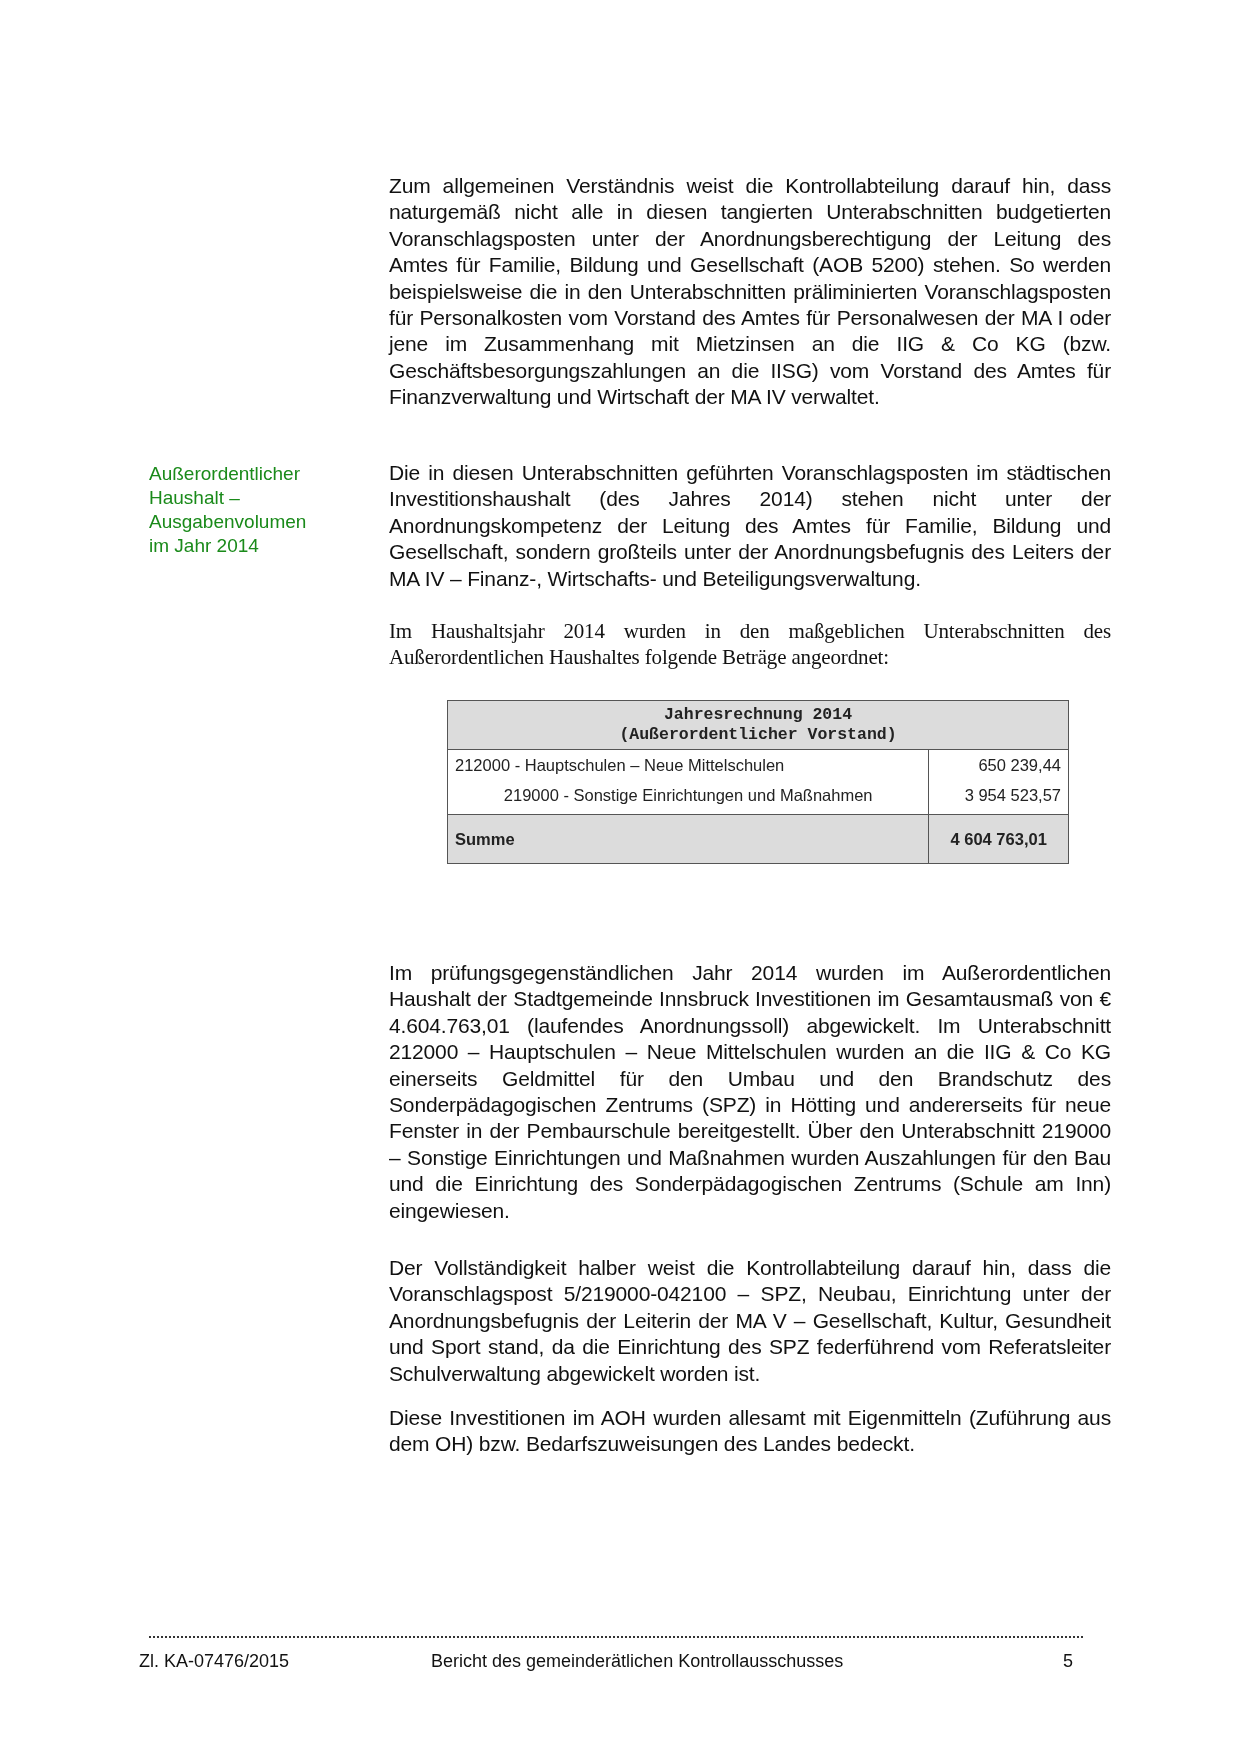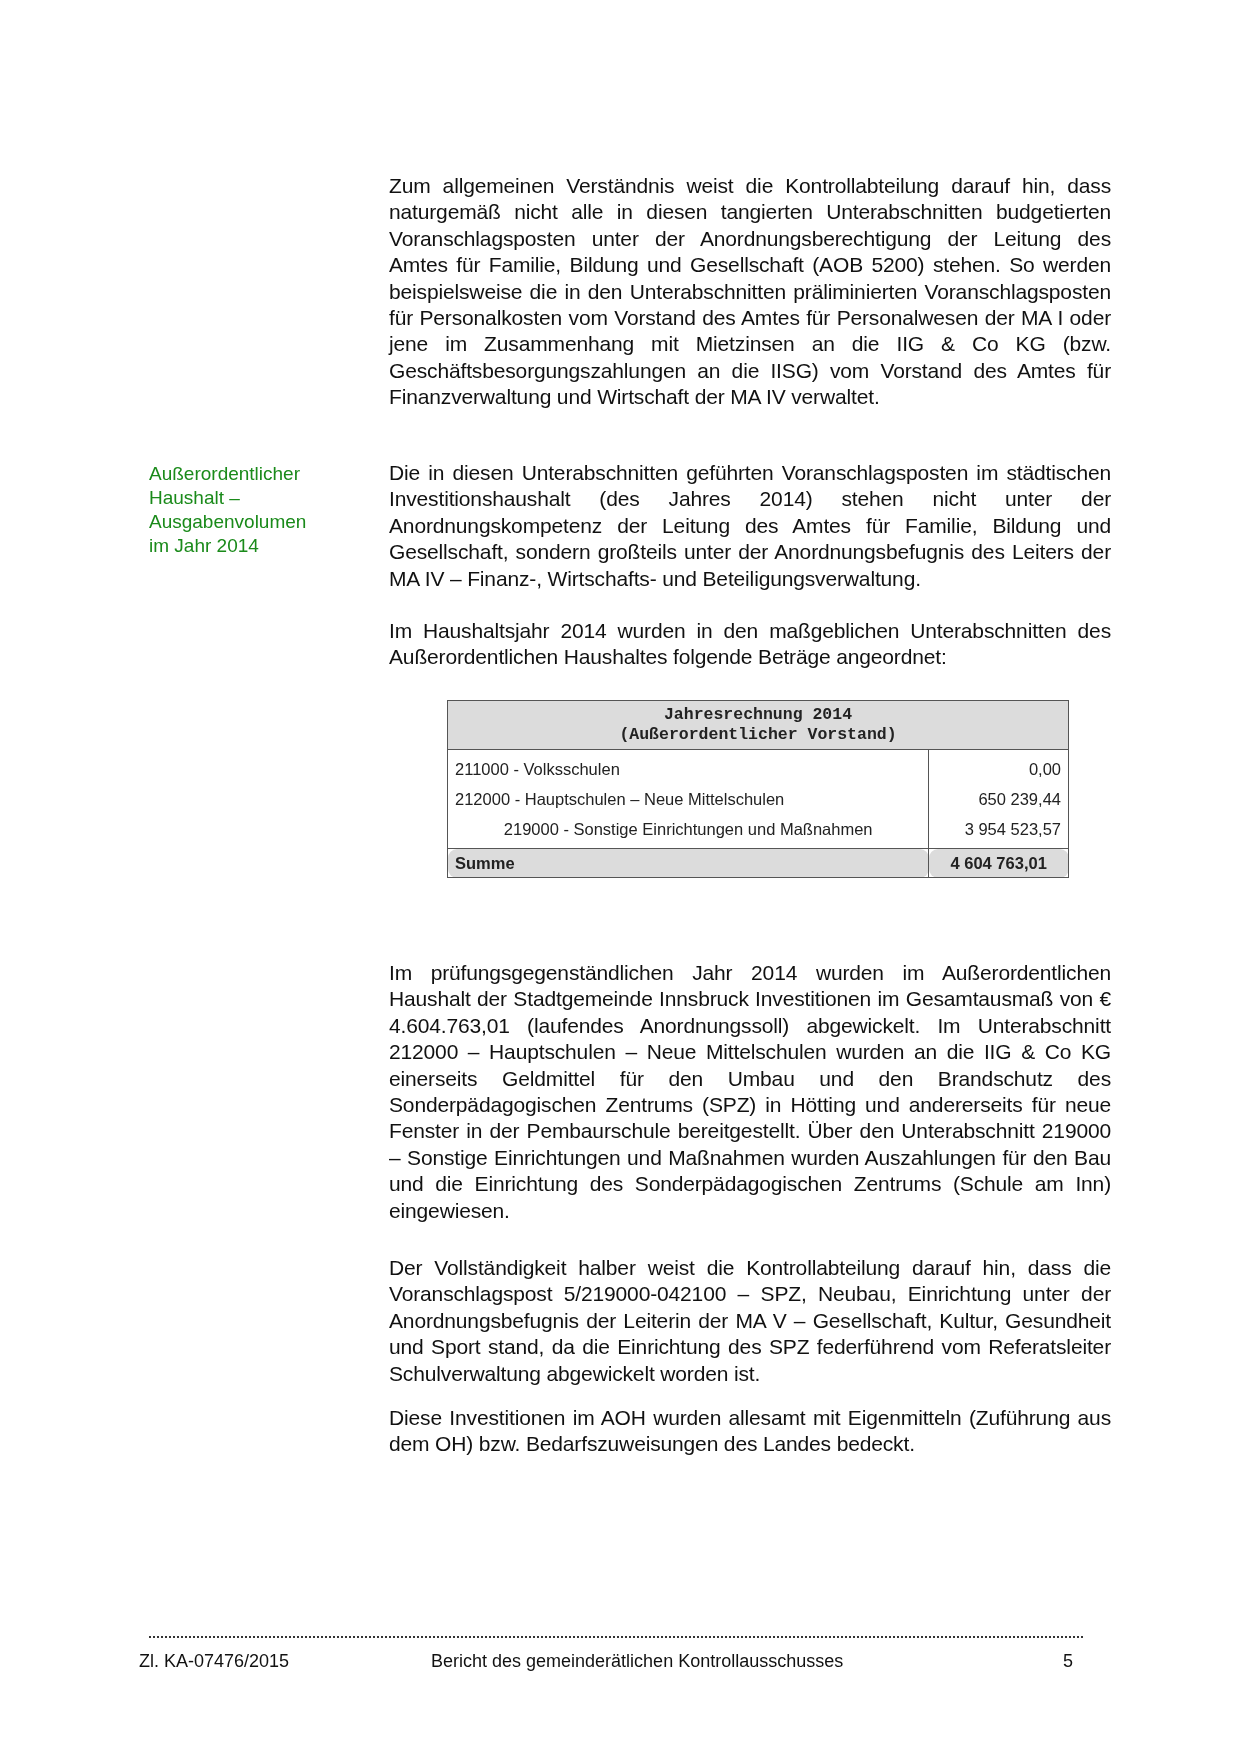--- a/index.html
+++ b/index.html
@@ -12,21 +12,21 @@
     color: #1a8a1a; font-size: 19px; line-height: 24px;
   }
   .sidenote div { white-space: nowrap; }
   .body-col {
     position: absolute; left: 389px; width: 722px;
     font-size: 21px; line-height: 26.4px; text-align: justify;
     letter-spacing: -0.15px;
   }
   .p1 { top: 173px; }
   .p2 { top: 460px; }
-  .p3 { top: 618px; }
+  .p3 { top: 618px; font-family: Liberation Serif, serif; }
   .p4 { top: 960px; }
   .p5 { top: 1255px; }
   .p6 { top: 1405px; }
   .body-col p { margin: 0; }
 
   .tbl {
     position: absolute; left: 447px; top: 700px; width: 622px;
     border-collapse: collapse; font-size: 16.5px; color: #222;
   }
   .tbl td, .tbl th { border: 1.5px solid #555; padding: 2px 7px; }
@@ -34,21 +34,21 @@
     background: #dcdcdc; text-align: center; font-weight: bold;
     line-height: 20px; padding: 4px 7px; font-family: Liberation Mono, monospace;
   }
   .tbl .head-row th { background: #dcdcdc; font-weight: bold; line-height: 20px; padding: 3px 7px; }
   .tbl .head-row th.lbl { text-align: left; }
   .tbl .head-row th.val { text-align: right; width: 150px; }
   .tbl .data-row td { border-top: none; border-bottom: none; line-height: 28px; padding: 1px 7px; }
   .tbl .data-row.first td { padding-top: 5px; }
   .tbl .data-row.last td { padding-bottom: 5px; text-align: center; }
   .tbl .data-row td.val { text-align: right; }
-  .tbl .sum-row td { background: #dcdcdc; font-weight: bold; line-height: 24px; padding: 2px 7px; border-radius: 9px; }
+  .tbl .sum-row td { background: #dcdcdc; font-weight: bold; line-height: 24px; padding: 12px 7px; }
   .tbl .sum-row td.val { text-align: center; }
 
   .footer-rule {
     position: absolute; left: 149px; top: 1636px; width: 934px; height: 0;
     border-top: 2px dotted #333;
   }
   .footer {
     position: absolute; left: 139px; top: 1651px; width: 934px;
     font-size: 18px; color: #111; height: 24px;
   }
@@ -77,24 +77,20 @@
 </div>
 
 <table class="tbl">
   <tbody>
       <tr class="title-row">
     <th colspan="2">
       <div>Jahresrechnung 2014</div>
       <div>(Außerordentlicher Vorstand)</div>
     </th>
   </tr>
-  <tr class="data-row first">
-    <td>211000 - Volksschulen</td>
-    <td class="val">0,00</td>
-  </tr>
   <tr class="data-row">
     <td>212000 - Hauptschulen – Neue Mittelschulen</td>
     <td class="val">650 239,44</td>
   </tr>
   <tr class="data-row last">
     <td>219000 - Sonstige Einrichtungen und Maßnahmen</td>
     <td class="val">3 954 523,57</td>
   </tr>
   <tr class="sum-row">
     <td>Summe</td>

